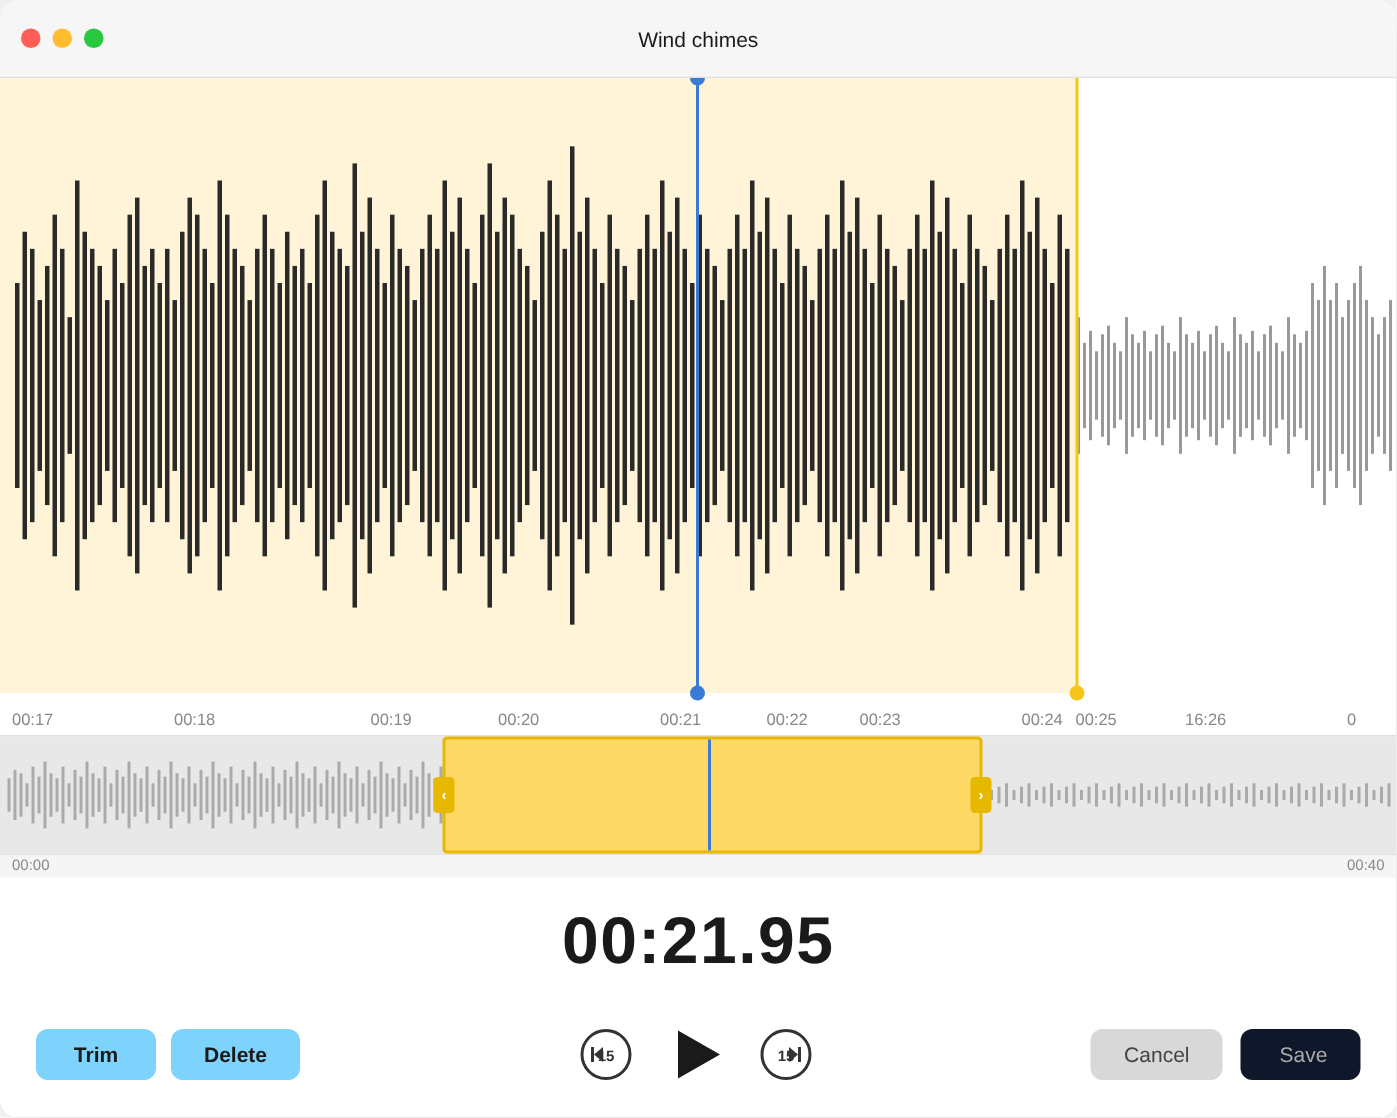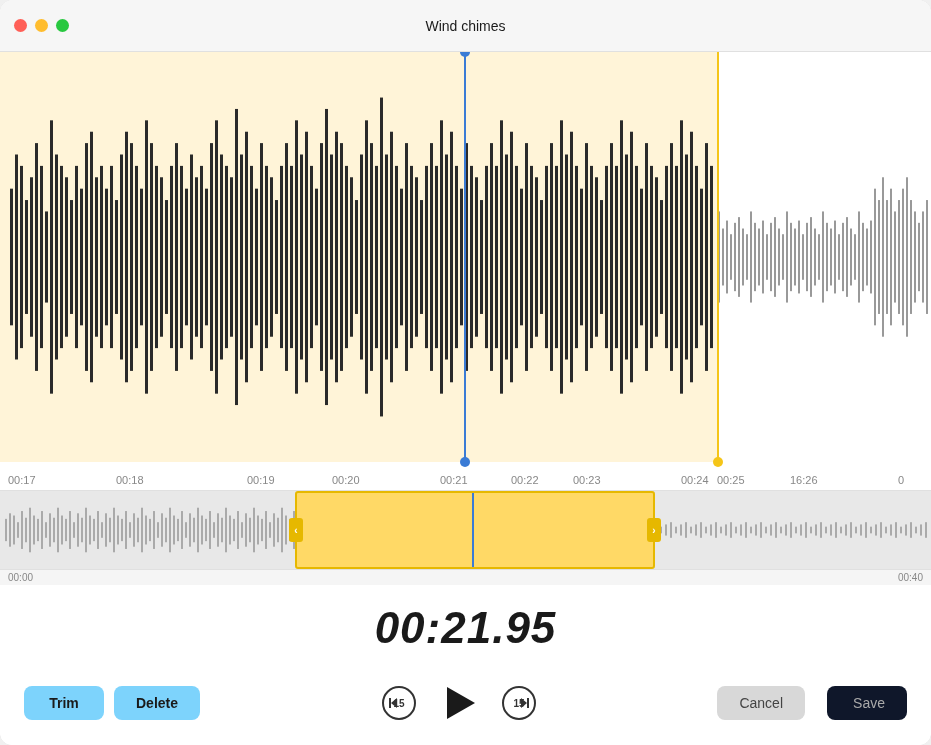--- a/index.html
+++ b/index.html
@@ -248,21 +248,20 @@
     }
 
     
     .timecode {
       text-align: center;
       font-size: 44px;
       font-weight: 700;
       color: #1a1a1a;
       padding: 18px 0 16px;
       letter-spacing: 1px;
-      font-style: italic;
     }
 
     
     .controls-bar {
       display: flex;
       align-items: center;
       justify-content: space-between;
       padding: 12px 24px 20px;
     }
 
@@ -272,21 +271,21 @@
     }
 
     .controls-center {
       display: flex;
       align-items: center;
       gap: 20px;
     }
 
     .controls-right {
       display: flex;
-      gap: 22px;
+      gap: 12px;
     }
 
     .btn-yellow {
       background: #7dd3fc;
       border: none;
       border-radius: 8px;
       padding: 9px 22px;
       font-size: 14px;
       font-weight: 600;
       color: #1a1a1a;

